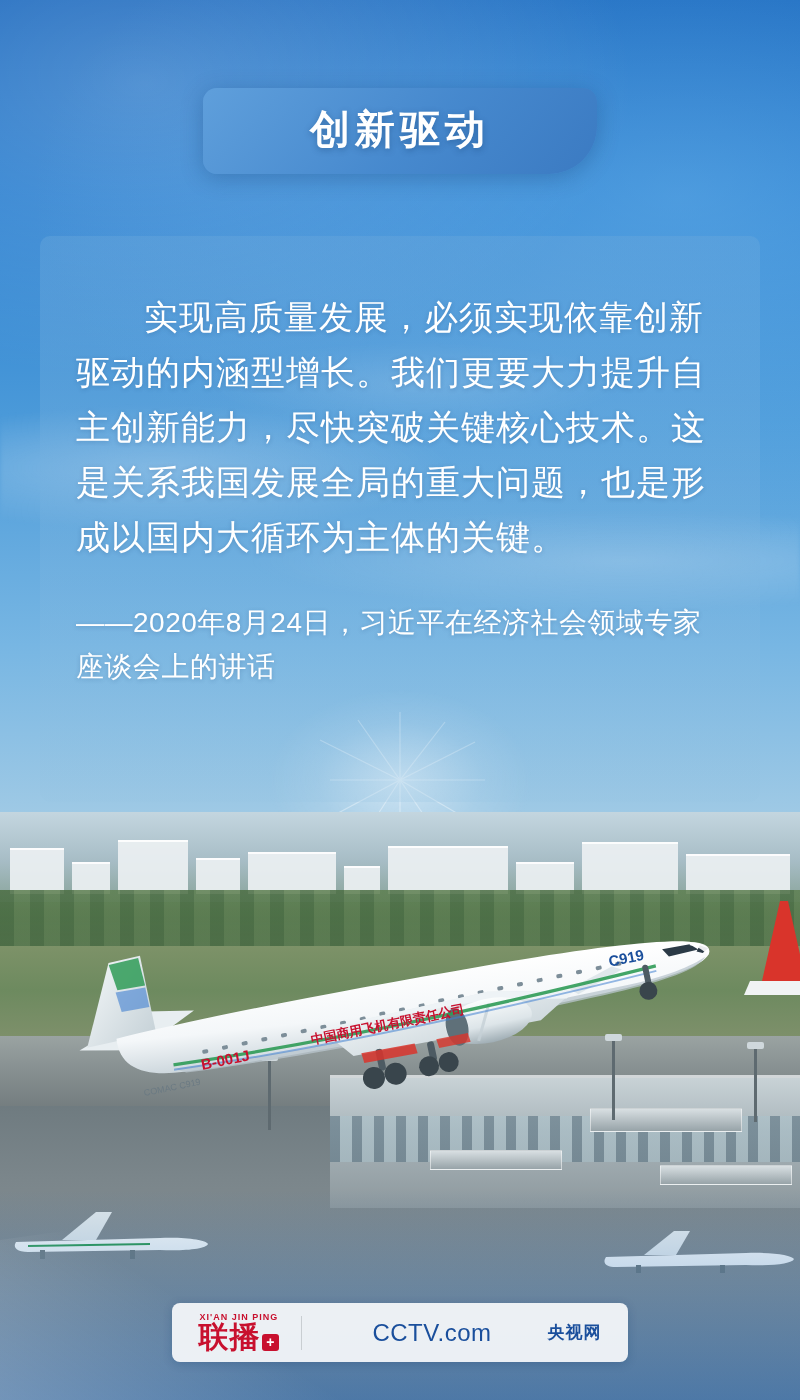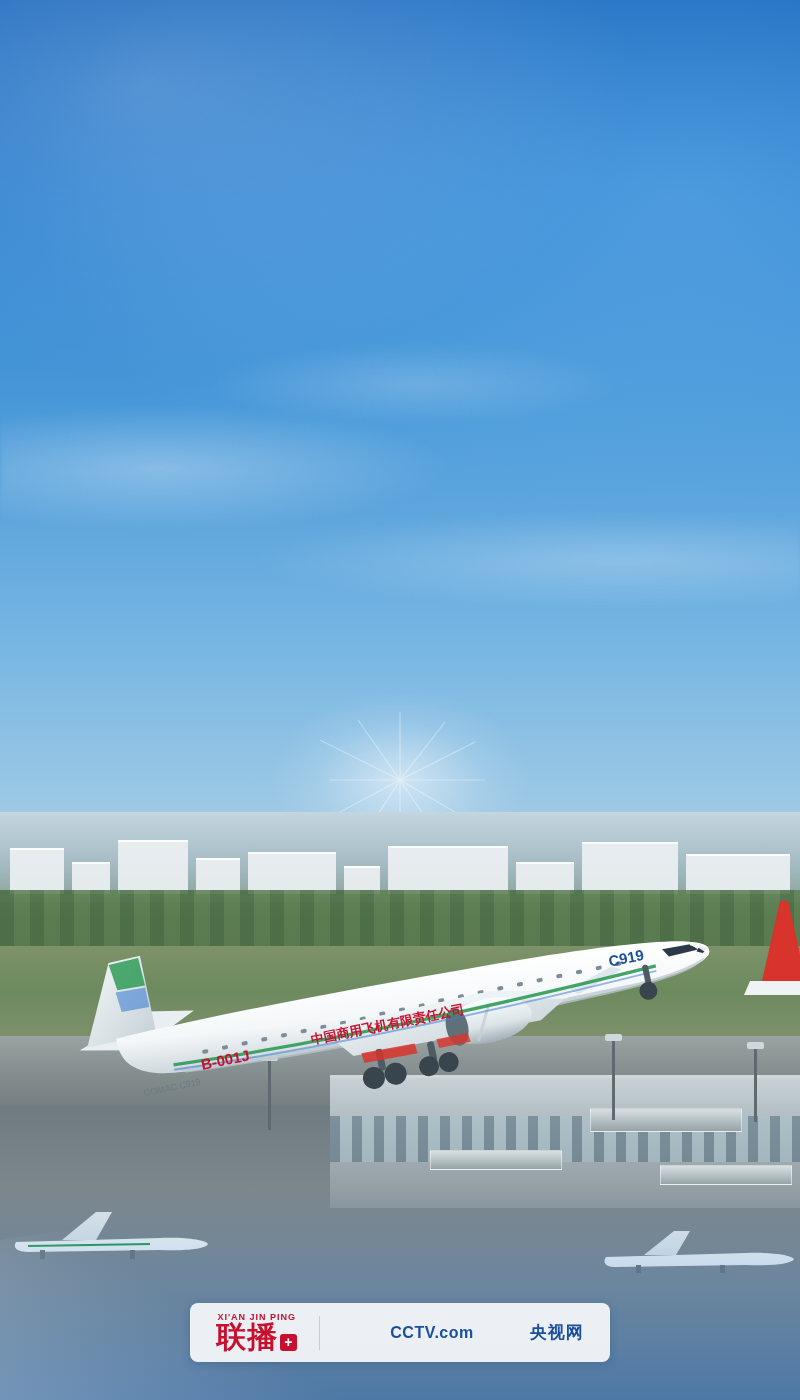--- a/index.html
+++ b/index.html
@@ -260,22 +260,22 @@
     width: 1px;
     height: 34px;
     background: #c9ced2;
   }
   .cctv {
     display: flex;
     align-items: center;
     gap: 8px;
   }
   .cctv-mark {
-    font-size: 16px;
-    font-weight: bold;
+    font-size: 24px;
+    font-weight: normal;
     color: #1a4f9c;
     letter-spacing: .5px;
     margin-left: 48px;
   }
   .cctv-cn {
     font-size: 17px;
     font-weight: bold;
     color: #1a4f9c;
     letter-spacing: 1px;
     margin-left: 48px;
@@ -454,21 +454,30 @@
 
     <text x="290" y="146" font-family="'Liberation Sans', sans-serif" font-size="13" font-weight="bold" fill="#c8102e" transform="rotate(-5.5 290 146)">中国商用飞机有限责任公司</text>
     <text x="178" y="160" font-family="'Liberation Sans', sans-serif" font-size="15" font-weight="bold" fill="#c8102e" transform="rotate(-5.5 178 160)">B-001J</text>
     <text x="118" y="180" font-family="'Liberation Sans', sans-serif" font-size="9" fill="#6b7a83" transform="rotate(-5.5 118 180)">COMAC C919</text>
     <text x="594" y="100" font-family="'Liberation Sans', sans-serif" font-size="15" font-weight="bold" fill="#1a4f9c" transform="rotate(-5.5 594 100)">C919</text>
   </svg>
 
   <div class="bottom-tint"></div>
   <div class="corner-sheen"></div>
 
-
+  <div class="title-wrap">
+    <div class="title-pill">
+      <div class="title-text">创新驱动</div>
+    </div>
+  </div>
+
+  <div class="quote-card">
+    <p class="quote-body">实现高质量发展，必须实现依靠创新驱动的内涵型增长。我们更要大力提升自主创新能力，尽快突破关键核心技术。这是关系我国发展全局的重大问题，也是形成以国内大循环为主体的关键。</p>
+    <div class="quote-source">——2020年8月24日，习近平在经济社会领域专家座谈会上的讲话</div>
+  </div>
 
   <div class="footer">
     <div class="logo-plate">
       <div class="lianbo">
         <span class="lianbo-top">XI'AN JIN PING</span>
         <span class="lianbo-main">
           <span>联播</span>
           <span class="lianbo-plus">+</span>
         </span>
       </div>

